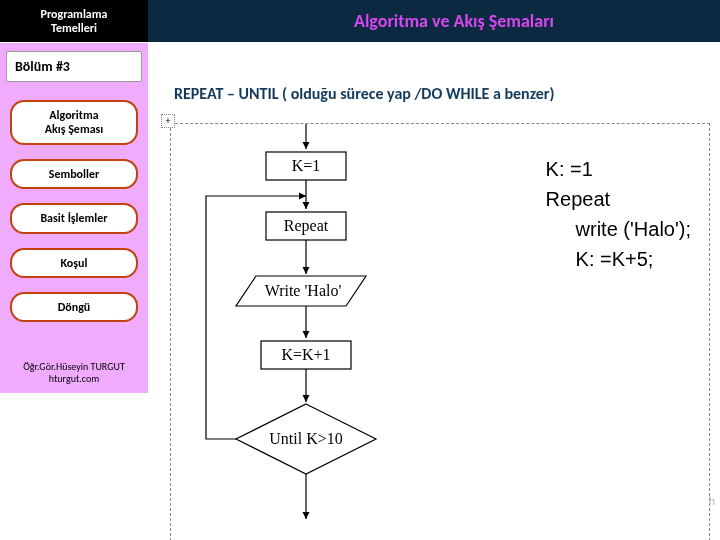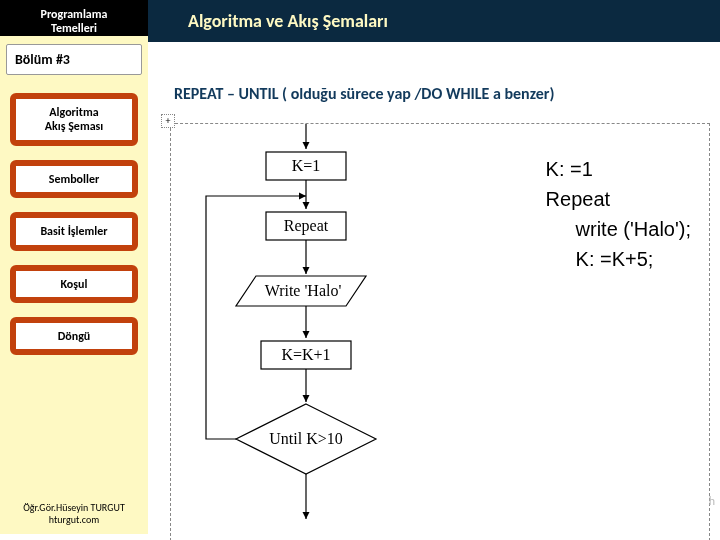--- a/index.html
+++ b/index.html
@@ -25,48 +25,49 @@
     justify-content: center;
     flex-direction: column;
     font-size: 12px;
     font-weight: bold;
     line-height: 1.2;
     text-align: center;
   }
   .header-right {
     flex: 1;
     background: #0b2940;
-    color: #fef9c3;
+    color: #d946ef;
     display: flex;
     align-items: center;
     padding-left: 40px;
     font-size: 18px;
     font-weight: bold;
+    justify-content: center;
   }
   .sidebar {
     position: absolute;
     left: 0;
-    top: 36px;
+    top: 43px;
     width: 148px;
-    height: 498px;
-    background: #fef9c3;
+    height: 350px;
+    background: #f0abfc;
   }
   .chapter {
     background: #fff;
     border: 1px solid #999;
     border-radius: 2px;
     margin: 8px 6px 18px 6px;
     padding: 6px 8px;
     font-weight: bold;
     font-size: 14px;
   }
   .nav-item {
     background: #fff;
-    border: 6px solid #c2410c;
-    border-radius: 6px;
+    border: 2px solid #c2410c;
+    border-radius: 14px;
     margin: 6px 10px 14px 10px;
     padding: 6px 4px;
     text-align: center;
     font-size: 12px;
     font-weight: bold;
     line-height: 1.2;
   }
   .footer-label {
     position: absolute;
     bottom: 8px;

